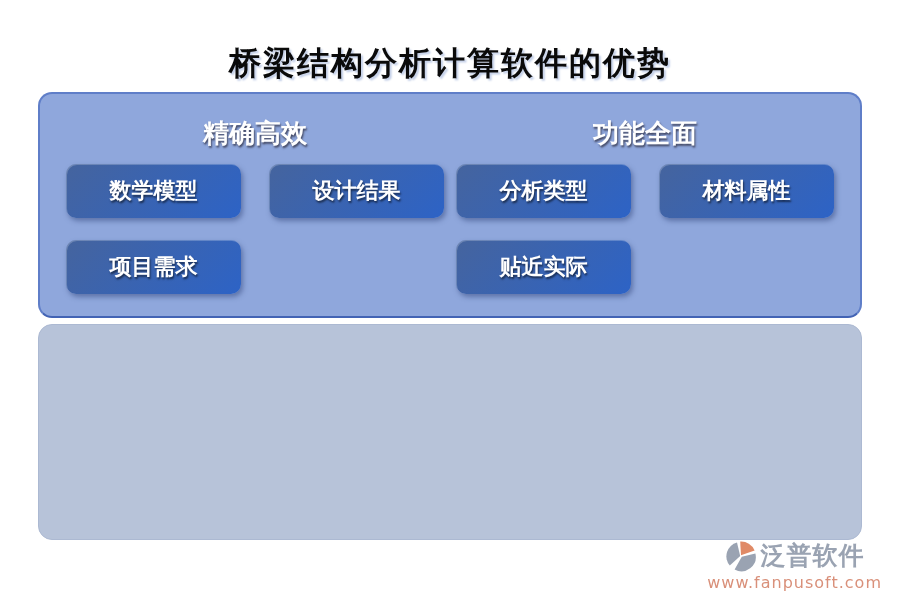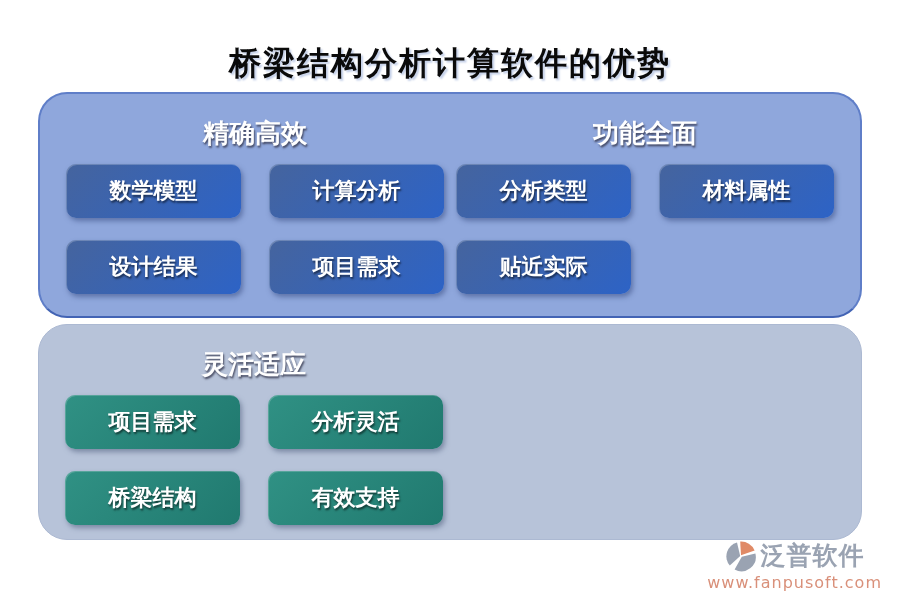--- a/index.html
+++ b/index.html
@@ -20,21 +20,21 @@
     font-weight: 700;
     letter-spacing: 2px;
     color: #0a0a0a;
     text-shadow: 2px 2px 2px #c3cfe8;
   }
 
   .panel {
     position: absolute;
     left: 38px;
     width: 824px;
-    border-radius: 29px;
+    border-radius: 14px;
     box-sizing: border-box;
     display: flex;
     justify-content: space-between;
     padding: 18px 26px 0 26px;
   }
   .panel-blue {
     top: 92px; height: 226px;
     background: #8fa7dc;
     border: 2px solid #5f7ec8;
     border-bottom-color: #42westone;
@@ -117,45 +117,35 @@
 
 <div class="stage">
 
   <h1 class="title">桥梁结构分析计算软件的优势</h1>
 
   <section class="panel panel-blue">
     <div class="section">
       <div class="section-heading">精确高效</div>
       <div class="chip-grid">
         <div class="chip chip-blue">数学模型</div>
-        <div class="chip chip-blue">计算分析</div>
         <div class="chip chip-blue">设计结果</div>
         <div class="chip chip-blue">项目需求</div>
       </div>
     </div>
     <div class="section">
       <div class="section-heading">功能全面</div>
       <div class="chip-grid">
         <div class="chip chip-blue">分析类型</div>
         <div class="chip chip-blue">材料属性</div>
         <div class="chip chip-blue">贴近实际</div>
       </div>
     </div>
   </section>
 
   <section class="panel panel-gray">
-    <div class="section">
-      <div class="section-heading">灵活适应</div>
-      <div class="chip-grid">
-        <div class="chip chip-green">项目需求</div>
-        <div class="chip chip-green">分析灵活</div>
-        <div class="chip chip-green">桥梁结构</div>
-        <div class="chip chip-green">有效支持</div>
-      </div>
-    </div>
   </section>
 
   <div class="watermark">
     <div class="watermark-row">
       <span style="display:inline-flex;">
         <svg width="32" height="32" viewBox="0 0 40 40" aria-hidden="true">
           <path fill="#9aa3b2" d="M19 20 L6 32 A18 18 0 0 1 15 3 Z"></path>
           <path fill="#e08a66" d="M20 19 L19 2 A18 18 0 0 1 37 13 Z"></path>
           <path fill="#9aa3b2" d="M21 21 L38 17 A18 18 0 0 1 12 37 Z"></path>
         </svg>

